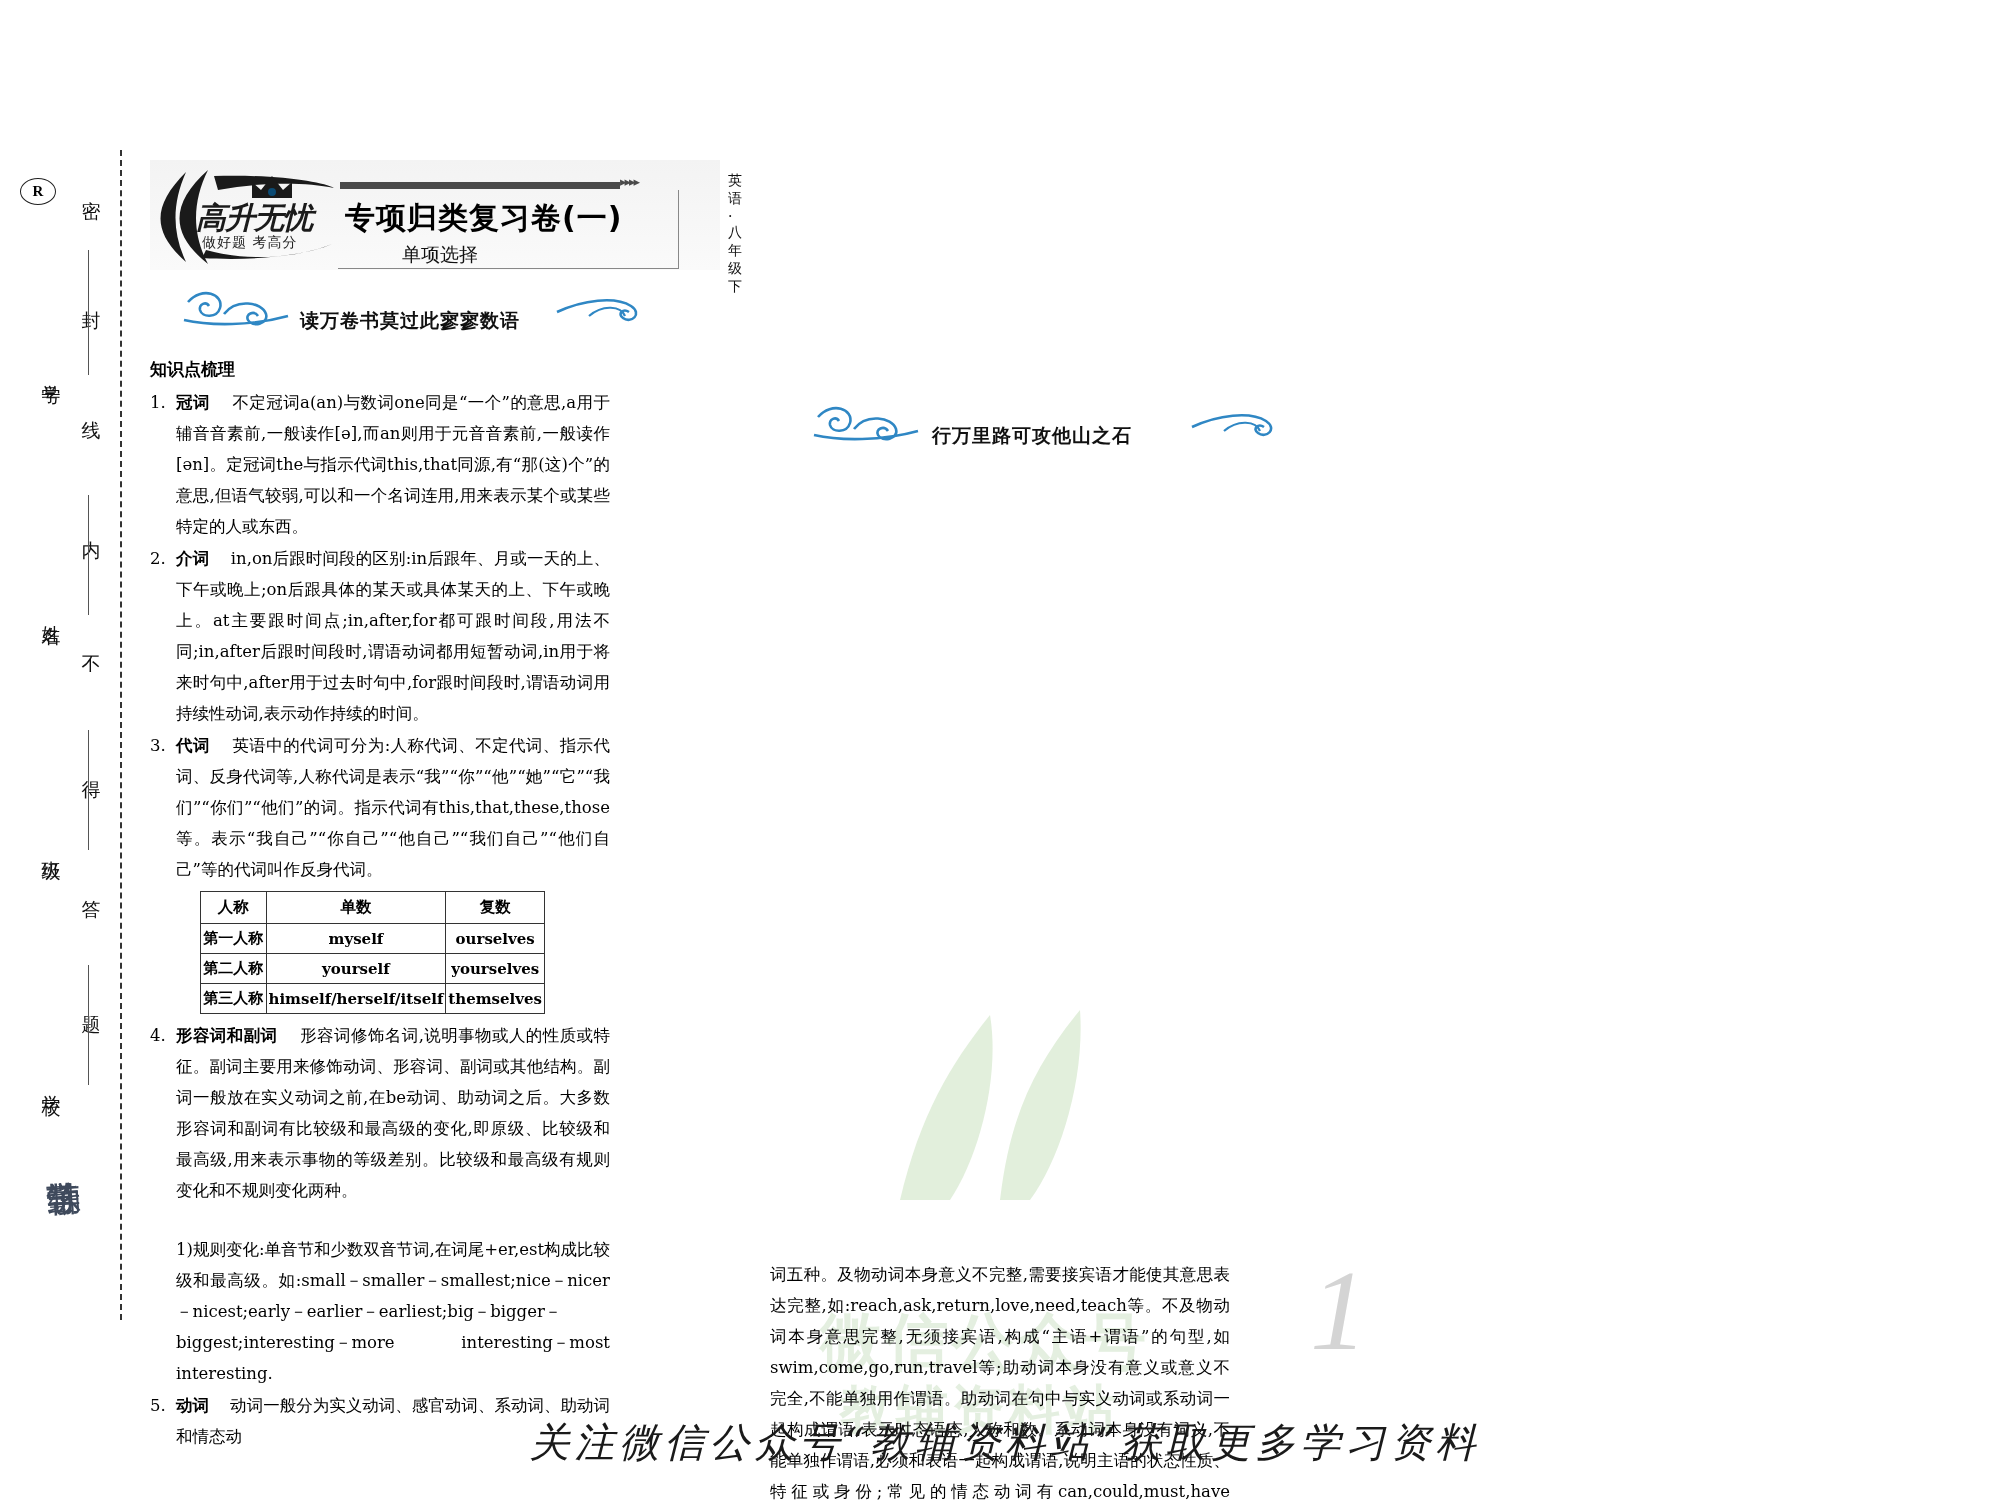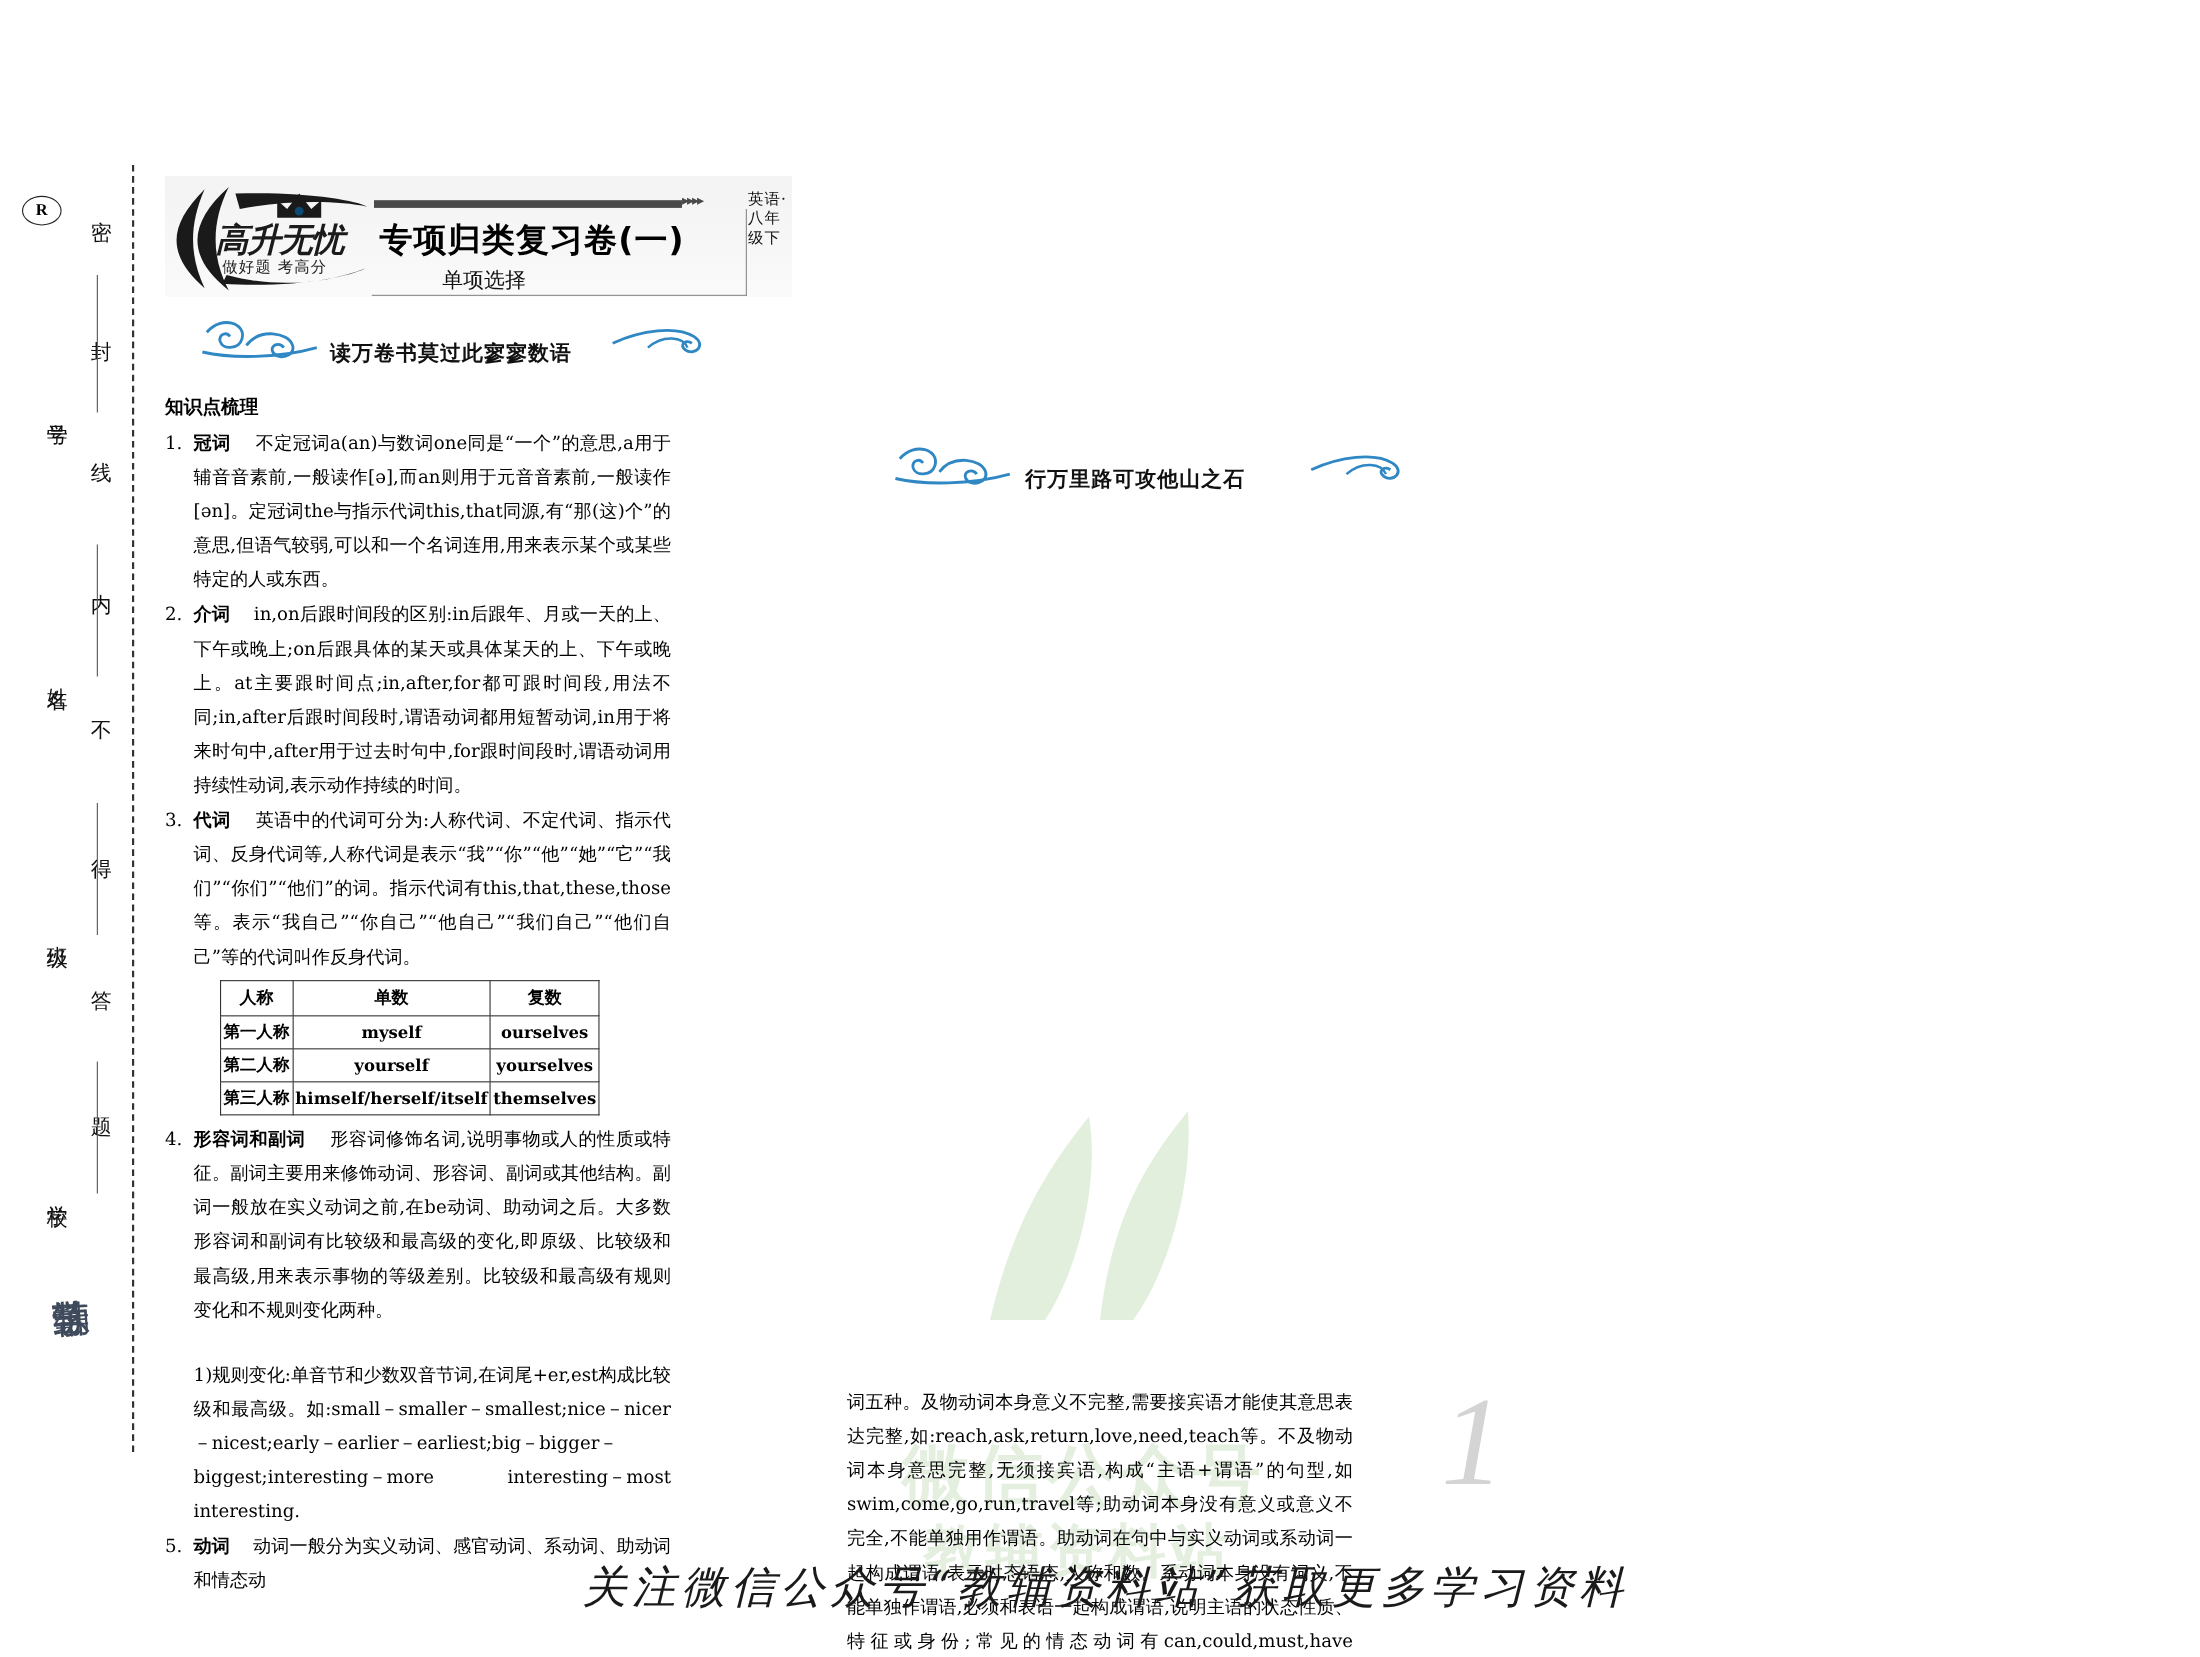--- a/index.html
+++ b/index.html
@@ -76,21 +76,21 @@
     position:absolute;left:190px;top:22px;width:280px;height:7px;
     background:#4a4a4a;
   }
   .header-arrows{
     position:absolute;left:470px;top:14px;
     font-size:13px;color:#4a4a4a;letter-spacing:-2px;
   }
   .header-sub{
     position:absolute;left:530px;top:12px;
     font-size:14px;font-family:"DejaVu Serif",serif;
-    letter-spacing:1px;color:#111;
+    letter-spacing:1px;color:#111;padding-left:48px;
   }
   .ms-title{
     position:absolute;left:195px;top:38px;
     font-size:30px;font-weight:bold;letter-spacing:1px;
     font-family:"DejaVu Sans",sans-serif;color:#000;
   }
   .ms-subtitle{
     position:absolute;left:252px;top:82px;
     font-size:19px;font-family:"DejaVu Sans",sans-serif;color:#111;
   }

